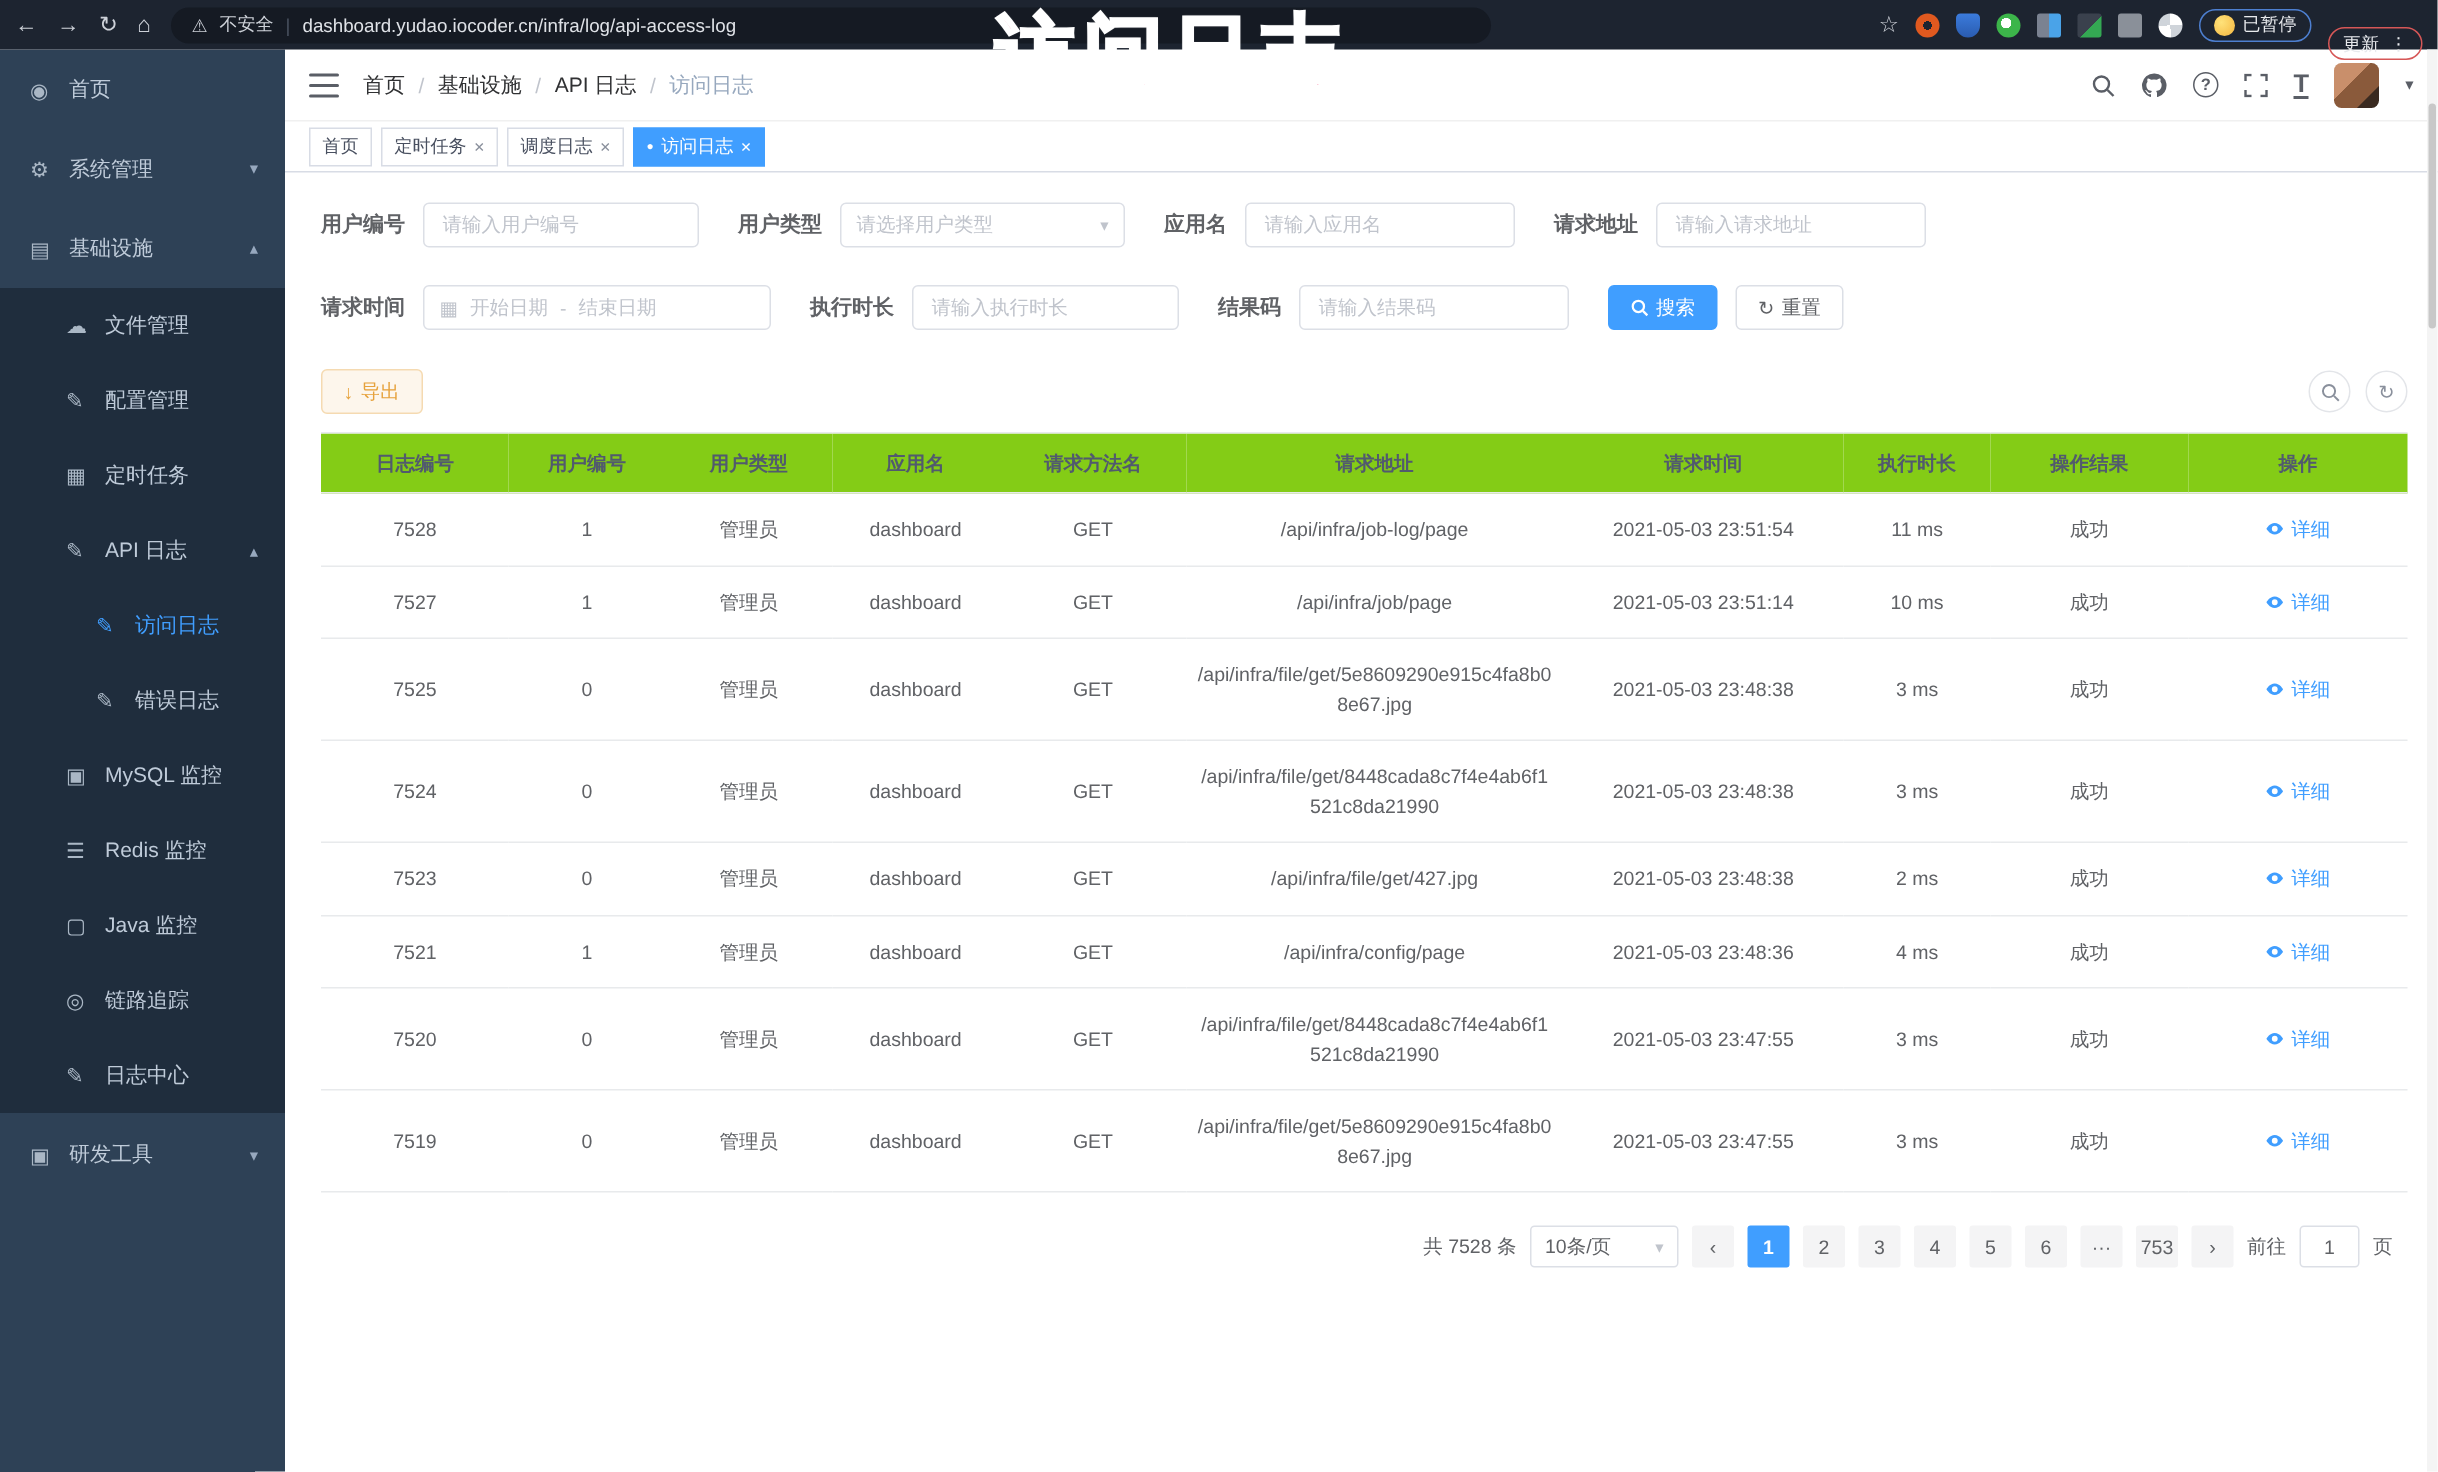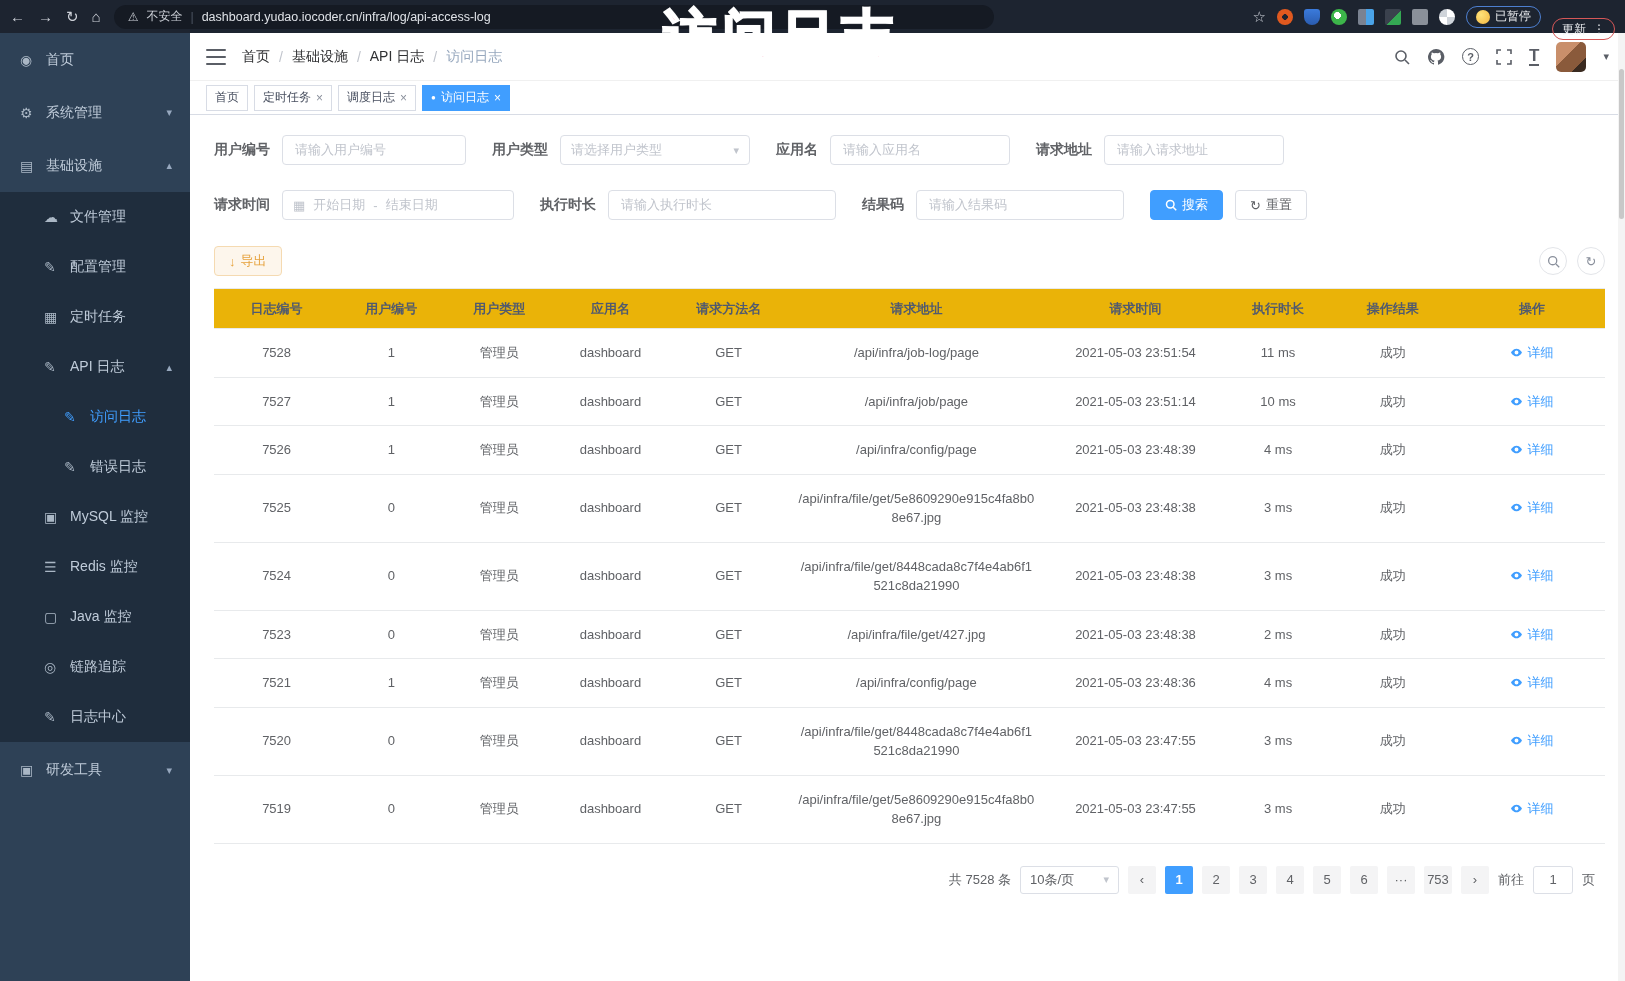--- a/index.html
+++ b/index.html
@@ -94,21 +94,21 @@
   .btn-warning { background:#fdf6ec; border-color:#f5dab1; color:#e6a23c; }
 
   .toolbar-row { margin-top:26px; display:flex; align-items:center; }
   .toolbar-right { margin-left:auto; display:flex; gap:10px; }
   .circle-btn { width:28px; height:28px; border-radius:50%; border:1px solid #e3e5e9;
     background:#fff; color:#8a909c; display:flex; align-items:center; justify-content:center;
     font-size:13px; cursor:pointer; }
 
   table.log-table { width:100%; margin-top:12px; border-collapse:collapse; table-layout:fixed;
     font-size:13px; color:#606266; }
-  .log-table thead th { background:#eab308; color:#515a6e; font-weight:bold; height:40px;
+  .log-table thead th { background:#84cc16; color:#515a6e; font-weight:bold; height:40px;
     border-top:1px solid #e8eaec; border-bottom:1px solid #e8eaec; padding:4px; }
   .log-table td { text-align:center; padding:14px 6px; border-bottom:1px solid #e8eaec;
     line-height:1.5; }
   .log-table td.url-cell { word-break:break-all; }
   .detail-link { color:#409eff; cursor:pointer; display:inline-flex; align-items:center;
     gap:4px; text-decoration:none; }
 
   .pagination { display:flex; justify-content:flex-end; align-items:center; gap:9px;
     margin-top:22px; font-size:13px; color:#606266; padding-right:10px; }
   .size-select { width:99px; height:28px; border:1px solid #dcdfe6; border-radius:3px;
@@ -321,25 +321,25 @@
         <span class="f-label">请求时间</span>
         <div class="date-range">
           <span>▦</span>
           <span>开始日期</span>
           <span>-</span>
           <span>结束日期</span>
         </div>
       </div>
       <div class="f-item">
         <span class="f-label">执行时长</span>
-        <input class="f-input" style="width: 228px;" placeholder="请输入执行时长">
+        <input class="f-input" style="width: 178px;" placeholder="请输入执行时长">
       </div>
       <div class="f-item">
         <span class="f-label">结果码</span>
-        <input class="f-input" style="width: 208px;" placeholder="请输入结果码">
+        <input class="f-input" style="width: 180px;" placeholder="请输入结果码">
       </div>
       <div class="f-item">
         <button class="btn btn-primary">
           <svg width="12" height="12" viewBox="0 0 16 16">
               <circle cx="7" cy="7" r="5" fill="none" stroke="#fff" stroke-width="2"></circle>
               <line x1="11" y1="11" x2="15" y2="15" stroke="#fff" stroke-width="2"></line>
             </svg>
           <span>搜索</span>
         </button>
         <button class="btn">
@@ -423,37 +423,20 @@
             <td>10 ms</td>
             <td>成功</td>
             <td><a class="detail-link">
                 <span><svg width="13" height="13" viewBox="0 0 24 24" style="vertical-align:-2px">
                     <path d="M12 5C5.5 5 1.8 12 1.8 12S5.5 19 12 19s10.2-7 10.2-7S18.5 5 12 5zm0 10.6a3.6 3.6 0 110-7.2 3.6 3.6 0 010 7.2z" fill="#409eff"></path>
                   </svg></span>
                 <span>详细</span>
               </a></td>
           </tr>
           <tr>
-            <td>7526</td>
-            <td>1</td>
-            <td>管理员</td>
-            <td>dashboard</td>
-            <td>GET</td>
-            <td class="url-cell">/api/infra/config/page</td>
-            <td>2021-05-03 23:48:39</td>
-            <td>4 ms</td>
-            <td>成功</td>
-            <td><a class="detail-link">
-                <span><svg width="13" height="13" viewBox="0 0 24 24" style="vertical-align:-2px">
-                    <path d="M12 5C5.5 5 1.8 12 1.8 12S5.5 19 12 19s10.2-7 10.2-7S18.5 5 12 5zm0 10.6a3.6 3.6 0 110-7.2 3.6 3.6 0 010 7.2z" fill="#409eff"></path>
-                  </svg></span>
-                <span>详细</span>
-              </a></td>
-          </tr>
-          <tr>
             <td>7525</td>
             <td>0</td>
             <td>管理员</td>
             <td>dashboard</td>
             <td>GET</td>
             <td class="url-cell">/api/infra/file/get/5e8609290e915c4fa8b08e67.jpg</td>
             <td>2021-05-03 23:48:38</td>
             <td>3 ms</td>
             <td>成功</td>
             <td><a class="detail-link">

